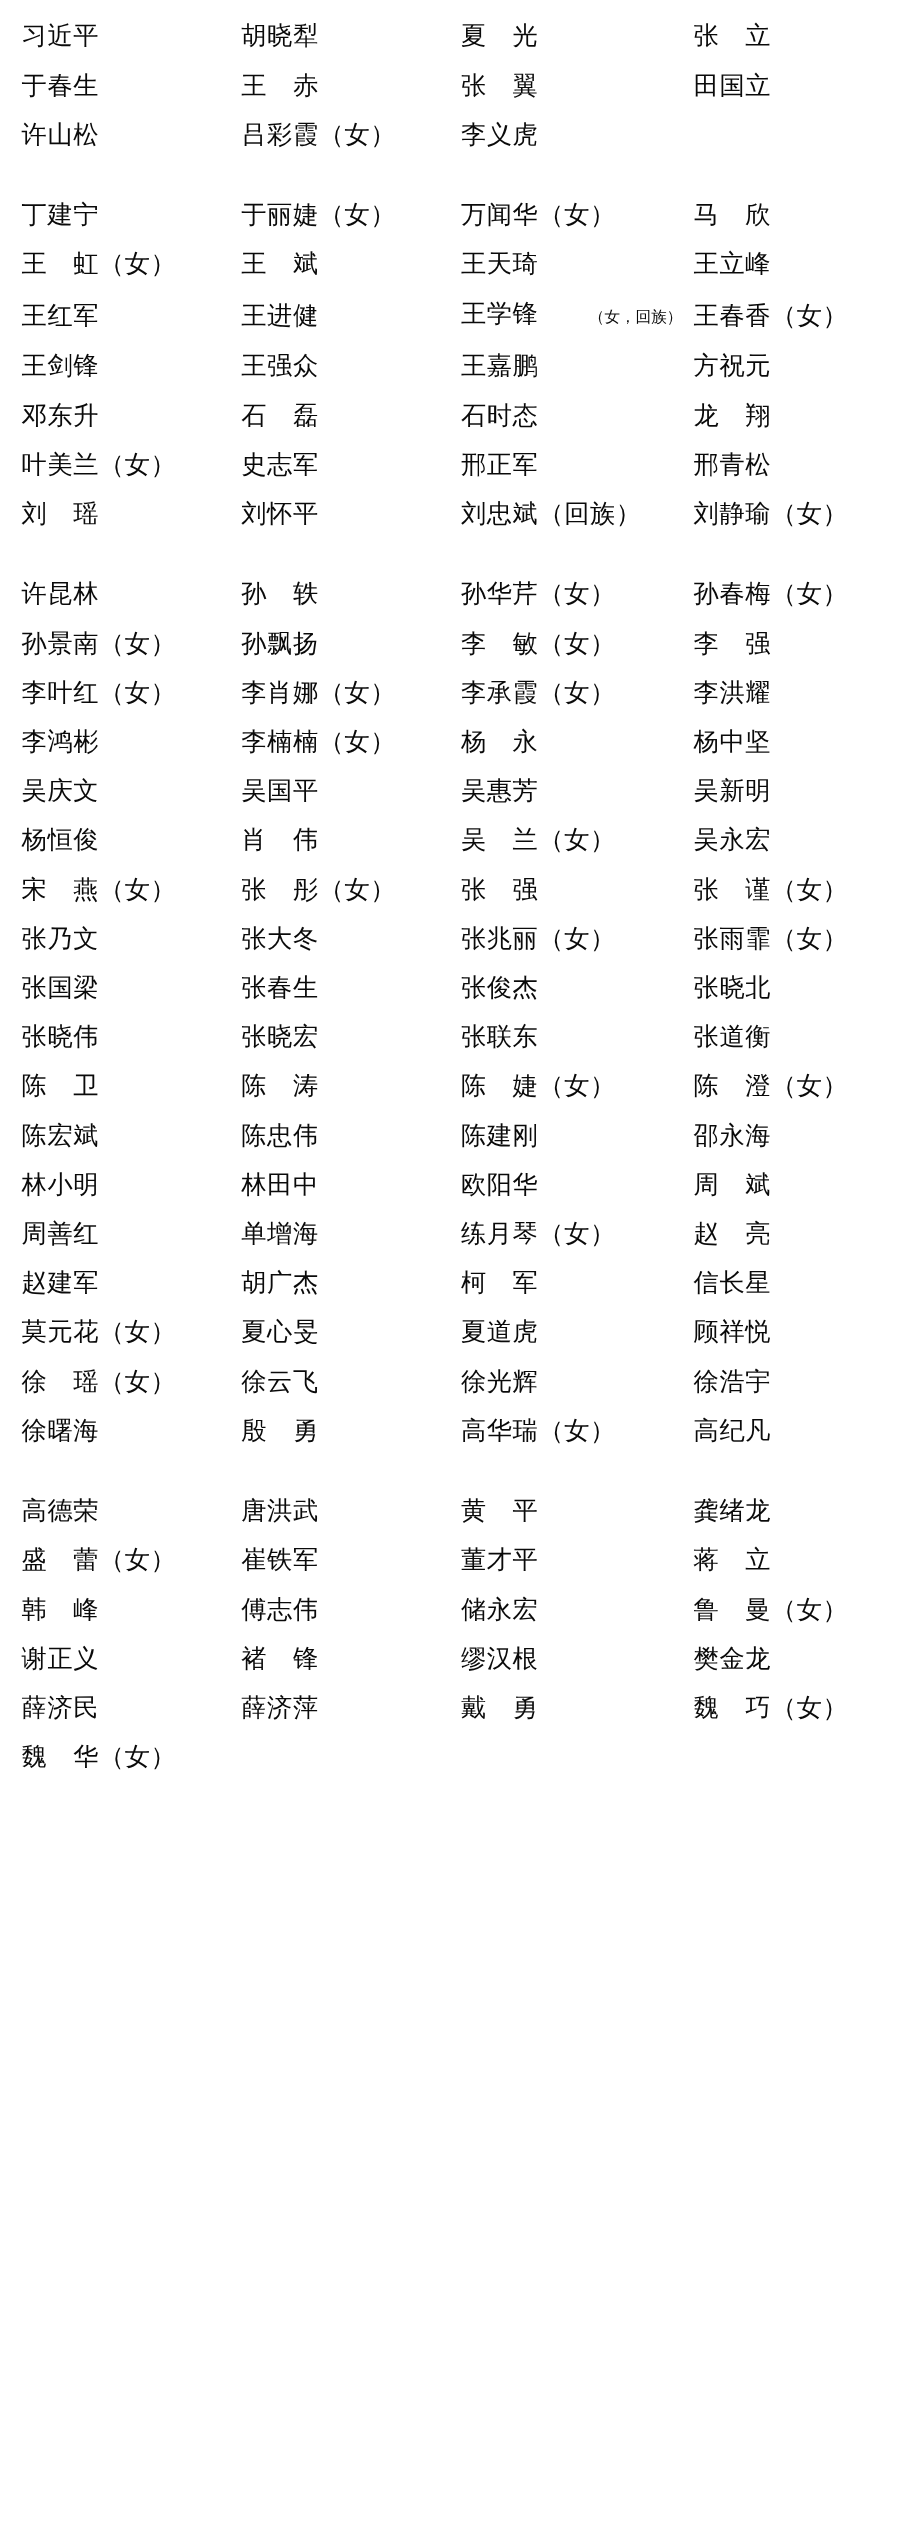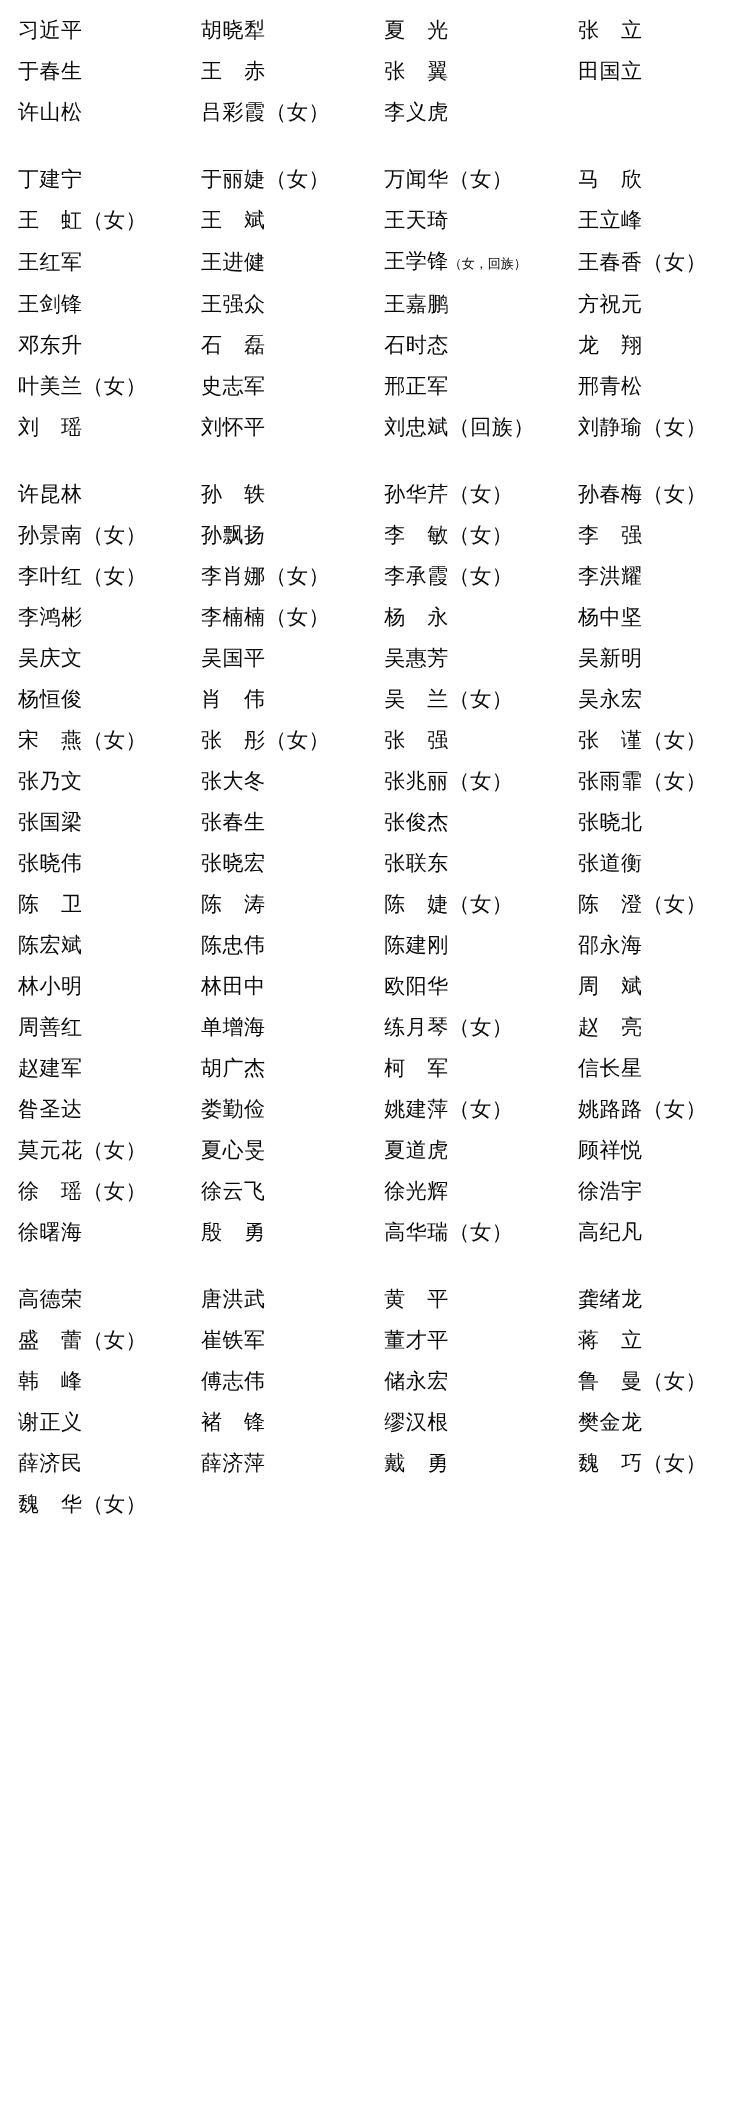--- a/index.html
+++ b/index.html
@@ -40,20 +40,21 @@
   .col1 { width: 25.5%; }
   .col2 { width: 27%; }
   .col3 { width: 22%; font-family: Liberation Serif, serif; }
 
   .cell {
     display: inline-block;
   }
   .sub {
     font-size: 13px;
     letter-spacing: 0;
+    margin-left: 42px;
   }
 </style>
 </head>
 <body>
 
 <div class="page">
   <table class="name-table">
     <tbody>
 
     <tr>
@@ -206,26 +207,20 @@
           <td class="col2"><span class="cell">练月琴（女）</span></td>
           <td class="col3"><span class="cell">赵　亮</span></td>
         </tr>
         <tr>
           <td class="col0"><span class="cell">赵建军</span></td>
           <td class="col1"><span class="cell">胡广杰</span></td>
           <td class="col2"><span class="cell">柯　军</span></td>
           <td class="col3"><span class="cell">信长星</span></td>
         </tr>
         <tr>
-          <td class="col0"><span class="cell">昝圣达</span></td>
-          <td class="col1"><span class="cell">娄勤俭</span></td>
-          <td class="col2"><span class="cell">姚建萍（女）</span></td>
-          <td class="col3"><span class="cell">姚路路（女）</span></td>
-        </tr>
-        <tr>
           <td class="col0"><span class="cell">莫元花（女）</span></td>
           <td class="col1"><span class="cell">夏心旻</span></td>
           <td class="col2"><span class="cell">夏道虎</span></td>
           <td class="col3"><span class="cell">顾祥悦</span></td>
         </tr>
         <tr>
           <td class="col0"><span class="cell">徐　瑶（女）</span></td>
           <td class="col1"><span class="cell">徐云飞</span></td>
           <td class="col2"><span class="cell">徐光辉</span></td>
           <td class="col3"><span class="cell">徐浩宇</span></td>

